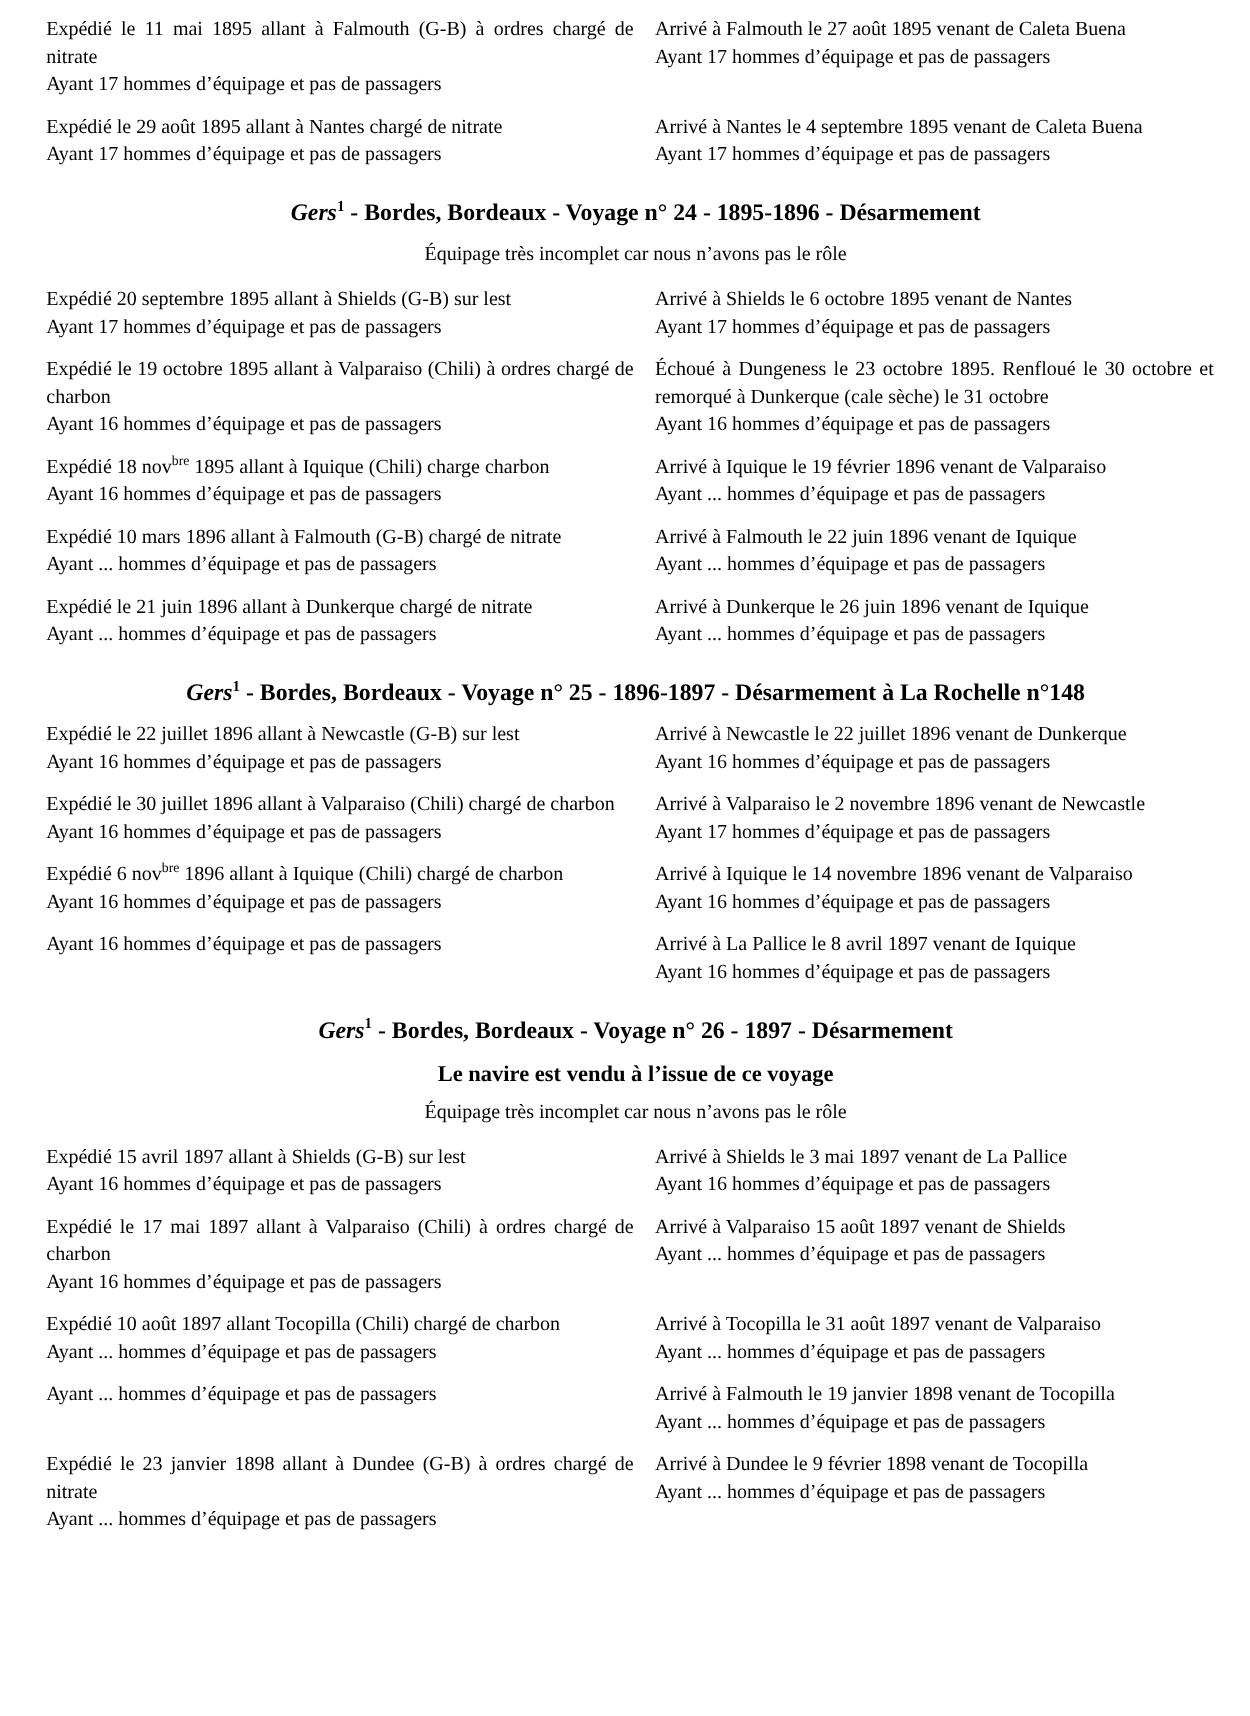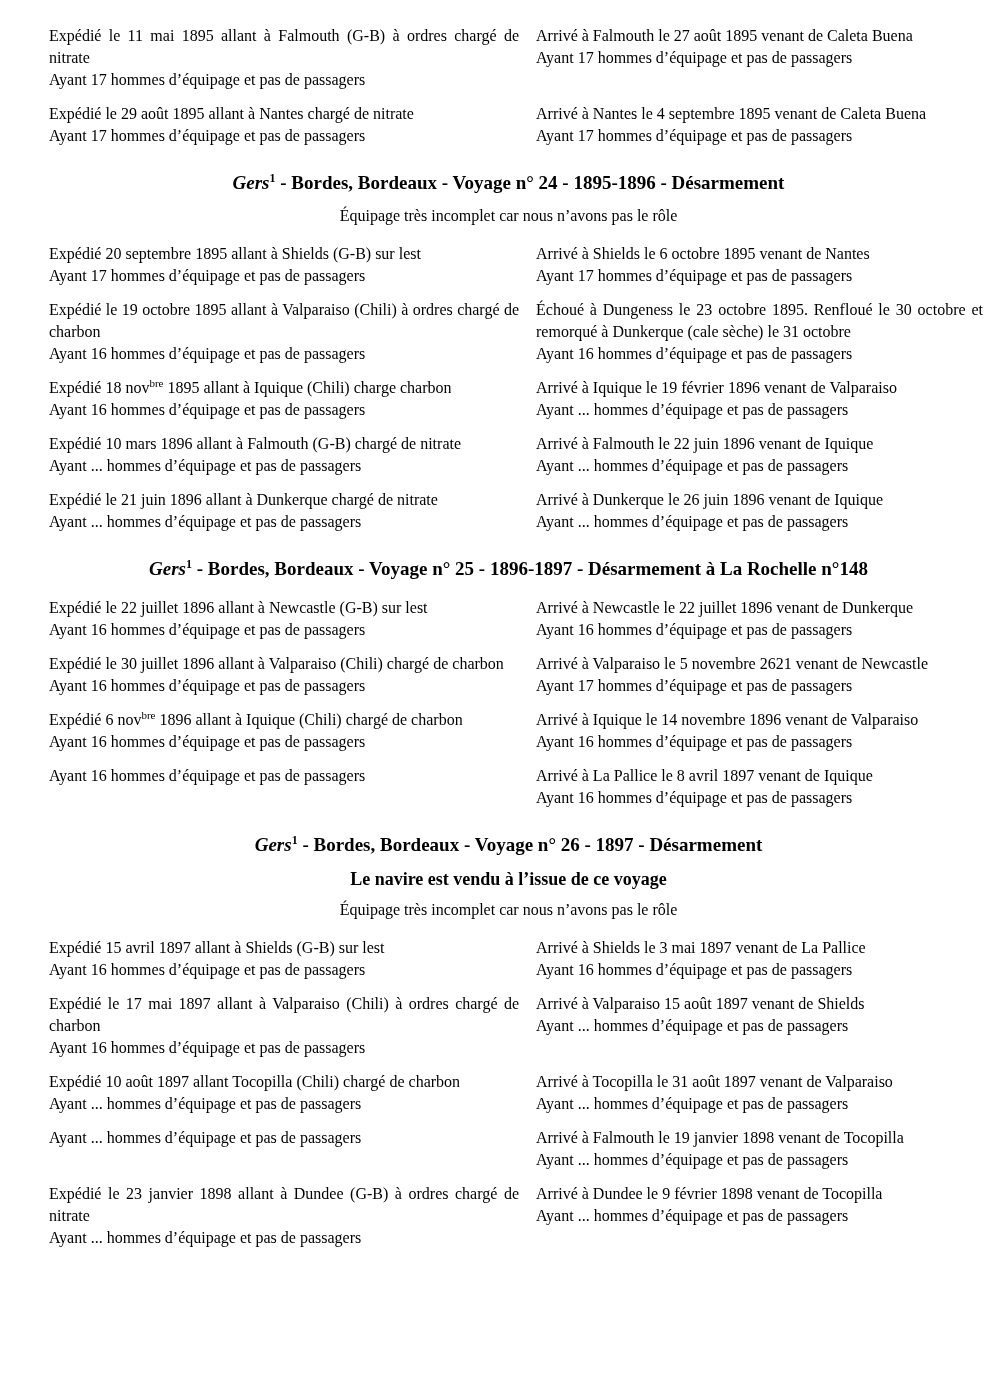--- a/index.html
+++ b/index.html
@@ -13,21 +13,21 @@
   .page { box-sizing: border-box; padding: 9px 16px 0 33px; }
   .section { margin: 0; }
   .header {
     font-size: 19px; line-height: 24px; font-weight: bold;
     text-align: center; margin: 24px 0 10px 0;
   }
   .ship { font-style: italic; }
   .fn { font-weight: bold; font-size: 12px; line-height: 0; }
   .subtitle { text-align: center; margin: 0 0 14px 0; }
   .subtitle.bold { font-weight: bold; font-size: 18px; line-height: 24px; margin: 0 0 8px 0; }
-  .entries { margin: 16px; }
+  .entries { margin: 4px; }
   .entry { display: flex; gap: 17px; margin-bottom: 12px; }
   .cell { box-sizing: border-box; }
   .cell.left  { flex: 0 0 470px; }
   .cell.right { flex: 0 0 447px; }
   .line { text-align: justify; }
   sup.ord { font-size: 11px; line-height: 0; }
 </style>
 </head>
 <body>
 
@@ -136,21 +136,21 @@
               <div class="line">Ayant 16 hommes d’équipage et pas de passagers</div>
             </div>
   </div>
 
   <div class="entry">
     <div class="cell left">
               <div class="line">Expédié le 30 juillet 1896 allant à Valparaiso (Chili) chargé de charbon</div>
               <div class="line">Ayant 16 hommes d’équipage et pas de passagers</div>
             </div>
     <div class="cell right">
-              <div class="line">Arrivé à Valparaiso le 5 novembre 2621 venant de Newcastle</div>
+              <div class="line">Arrivé à Valparaiso le 2 novembre 1896 venant de Newcastle</div>
               <div class="line">Ayant 17 hommes d’équipage et pas de passagers</div>
             </div>
   </div>
 
   <div class="entry">
     <div class="cell left">
               <div class="line">Expédié 6 nov<sup class="ord">bre</sup> 1896 allant à Iquique (Chili) chargé de charbon</div>
               <div class="line">Ayant 16 hommes d’équipage et pas de passagers</div>
             </div>
     <div class="cell right">

